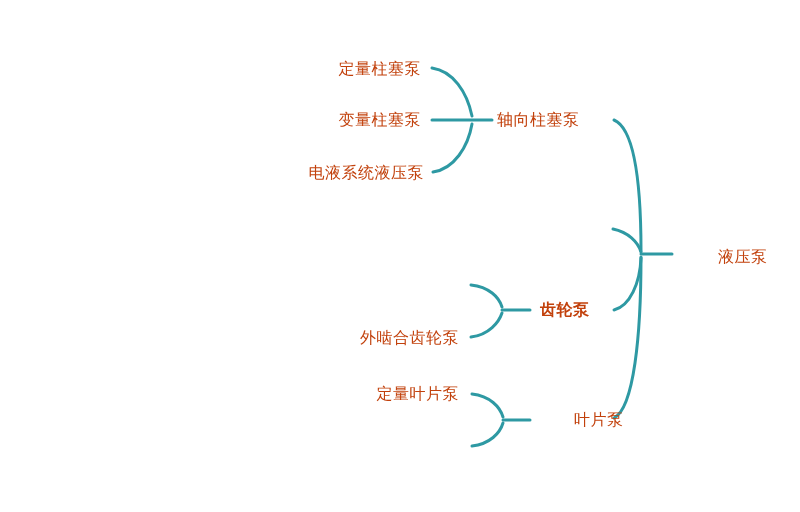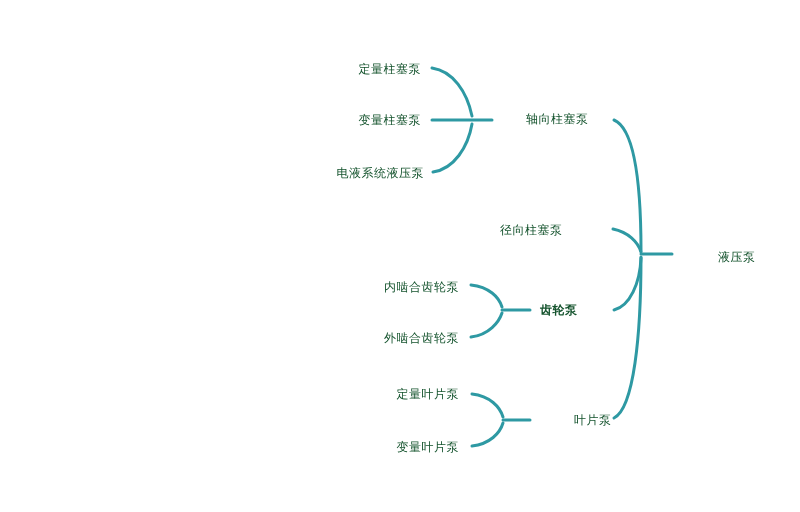--- a/index.html
+++ b/index.html
@@ -17,23 +17,23 @@
   }
   .connectors {
     position: absolute;
     left: 0;
     top: 0;
     width: 800px;
     height: 512px;
   }
   .node {
     position: absolute;
-    font-size: 12px;
+    font-size: 16px;
     line-height: 26px;
-    color: #14532d;
+    color: #c2410c;
     white-space: nowrap;
     letter-spacing: 0.5px;
   }
   .node.right-aligned { text-align: right; }
 </style>
 </head>
 <body>
 
 <div class="canvas">
 
@@ -57,26 +57,23 @@
       <path d="M 614 310 C 630 306, 640 283, 641 258"></path>
       <path d="M 614 418 C 634 408, 641 335, 641 257"></path>
       <path d="M 641 254 L 672 254"></path>
     </g>
   </svg>
 
   <div class="node right-aligned" style="right:379px; top:56px;">定量柱塞泵</div>
   <div class="node right-aligned" style="right:376px; top:160px;">电液系统液压泵</div>
   <div class="node right-aligned" style="right:379px; top:107px;">变量柱塞泵</div>
 
-  <div class="node right-aligned" style="right:341px; top:274px;">内啮合齿轮泵</div>
   <div class="node right-aligned" style="right:341px; top:381px;">定量叶片泵</div>
 
   <div class="node right-aligned" style="right:341px; top:325px;">外啮合齿轮泵</div>
-  <div class="node right-aligned" style="right:341px; top:434px;">变量叶片泵</div>
 
-  <div class="node" style="left:526px; top:107px;font-family:Liberation Mono, monospace;">轴向柱塞泵</div>
-  <div class="node" style="left:500px; top:217px;">径向柱塞泵</div>
+  <div class="node" style="left:497px; top:107px;">轴向柱塞泵</div>
   <div class="node" style="left:540px; top:297px;font-weight:bold;">齿轮泵</div>
   <div class="node" style="left:574px; top:407px;">叶片泵</div>
 
   <div class="node" style="left:682px; top:244px;margin-left:36px;">液压泵</div>
 
 </div>
 
 </body></html>

